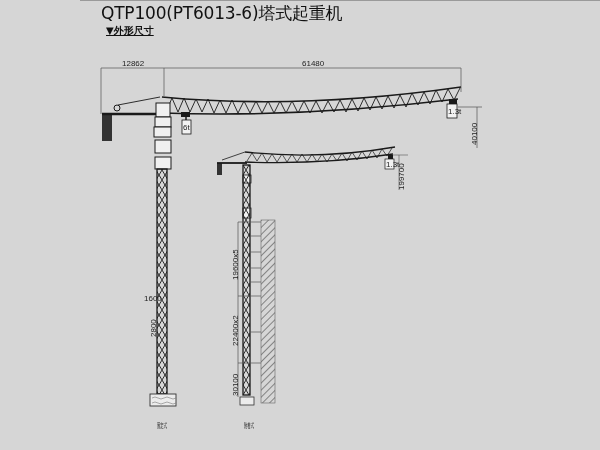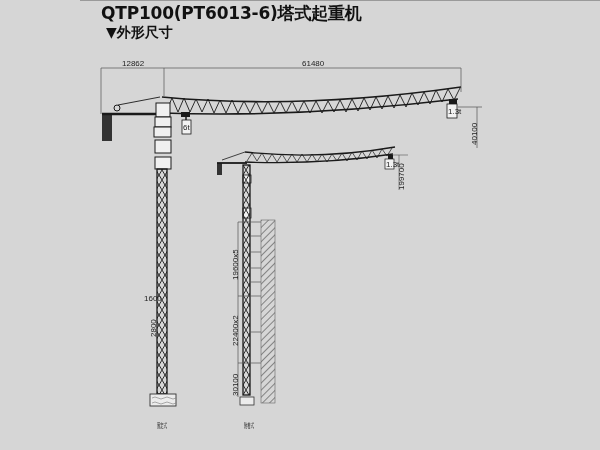--- a/index.html
+++ b/index.html
@@ -1,19 +1,19 @@
 <!DOCTYPE html>
 <html><head>
 <meta charset="utf-8">
 <style>
   html,body{margin:0;padding:0;}
   body{width:600px;height:450px;background:#d6d6d6;position:relative;overflow:hidden;font-family:"Liberation Sans",sans-serif;}
   .topline{position:absolute;left:80px;top:0;width:520px;height:1px;background:#9a9a9a;}
-  .title{position:absolute;left:101px;top:2px;font-size:17px;font-weight:bold;color:#111;letter-spacing:-0.2px;font-family:"DejaVu Sans",sans-serif;}
-  .subtitle{position:absolute;left:106px;top:24px;font-size:14px;font-weight:bold;color:#111;font-family:"DejaVu Sans",sans-serif;}
+  .title{position:absolute;left:101px;top:2px;font-size:17px;font-weight:normal;color:#111;letter-spacing:-0.2px;font-family:"DejaVu Sans",sans-serif;}
+  .subtitle{position:absolute;left:106px;top:24px;font-size:10px;font-weight:bold;color:#111;font-family:"DejaVu Sans",sans-serif;text-decoration:underline;}
   svg{position:absolute;left:0;top:0;}
   .dim{font-family:"Liberation Sans",sans-serif;font-size:8px;fill:#222;}
   .foot{font-family:"DejaVu Sans",sans-serif;font-size:7px;fill:#222;}
 </style>
 </head>
 <body>
 
 <div class="topline"></div>
 <div class="title">QTP100(PT6013-6)塔式起重机</div>
 <div class="subtitle">▼外形尺寸</div>

